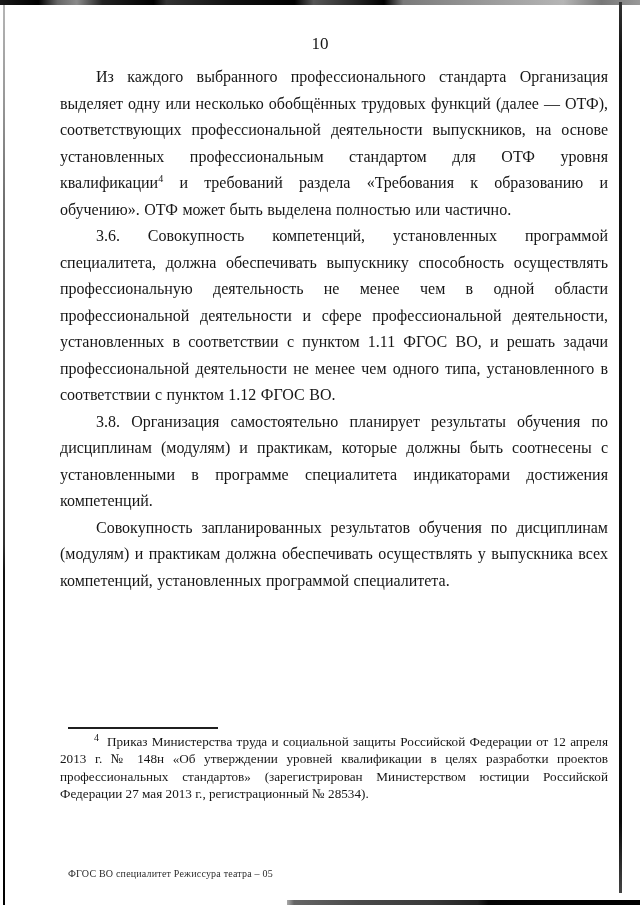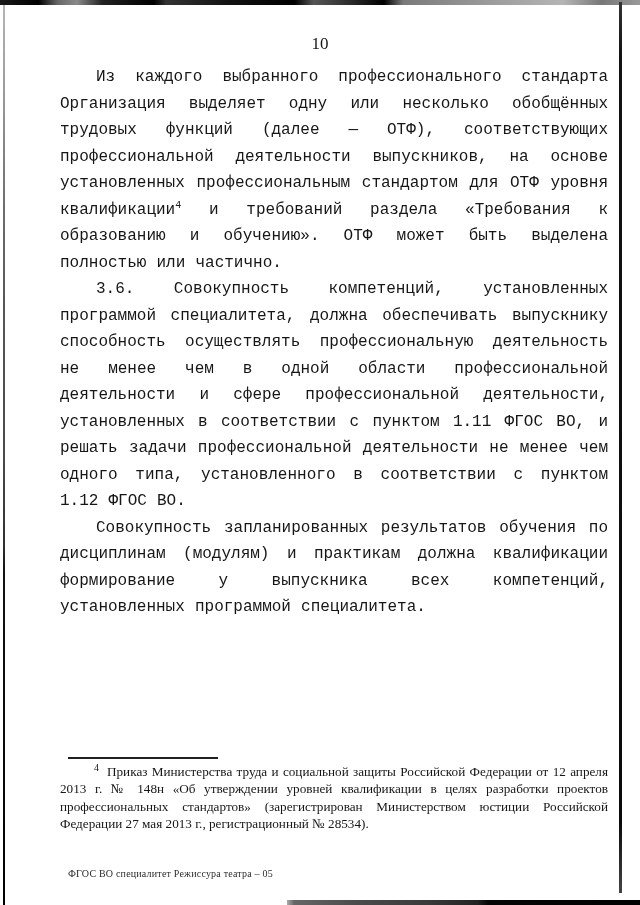--- a/index.html
+++ b/index.html
@@ -61,29 +61,28 @@
     margin: 11px 32px 0 60px;
     width: 548px;
     font-size: 16px;
     line-height: 26.5px;
     text-align: justify;
     word-spacing: 0.5px;
   }
   .body-text p {
     margin: 0;
     text-indent: 36px;
-    font-family: Liberation Mono, monospace;
   }
   sup.fn-ref {
     font-size: 10px;
     line-height: 0;
   }
   .footnote-area {
     position: absolute;
-    top: 757px; left: 60px;
+    top: 727px; left: 60px;
     width: 548px;
   }
   .footnote-rule {
     margin-left: 8px;
     width: 150px; height: 2px;
     background: #1f1f1f;
   }
   .footnote {
     margin: 4px 0 0 0;
     font-size: 13.2px;
@@ -108,21 +107,22 @@
   <div class="border-top"></div>
   <div class="border-left"></div>
   <div class="border-right"></div>
   <div class="border-bottom"></div>
 
   <div class="page-number">10</div>
 
   <div class="body-text">
     <p><span>Из каждого выбранного профессионального стандарта Организация выделяет одну или несколько обобщённых трудовых функций (далее — ОТФ), соответствующих профессиональной деятельности выпускников, на основе установленных профессиональным стандартом для ОТФ уровня квалификации</span><sup class="fn-ref">4</sup><span> и требований раздела «Требования к образованию и обучению». ОТФ может быть выделена полностью или частично.</span></p>
     <p>3.6. Совокупность компетенций, установленных программой специалитета, должна обеспечивать выпускнику способность осуществлять профессиональную деятельность не менее чем в одной области профессиональной деятельности и сфере профессиональной деятельности, установленных в соответствии с пунктом 1.11 ФГОС ВО, и решать задачи профессиональной деятельности не менее чем одного типа, установленного в соответствии с пунктом 1.12 ФГОС ВО.</p>
-    <p>Совокупность запланированных результатов обучения по дисциплинам (модулям) и практикам должна квалификации формирование у выпускника всех компетенций, установленных программой специалитета.</p>
+    <p>3.8. Организация самостоятельно планирует результаты обучения по дисциплинам (модулям) и практикам, которые должны быть соотнесены с установленными в программе специалитета индикаторами достижения компетенций.</p>
+    <p>Совокупность запланированных результатов обучения по дисциплинам (модулям) и практикам должна обеспечивать осуществлять у выпускника всех компетенций, установленных программой специалитета.</p>
   </div>
 
   <div class="footnote-area">
     <div class="footnote-rule"></div>
     <p class="footnote"><sup class="fn-ref">4</sup><span>Приказ Министерства труда и социальной защиты Российской Федерации от 12 апреля 2013 г. № 148н «Об утверждении уровней квалификации в целях разработки проектов профессиональных стандартов» (зарегистрирован Министерством юстиции Российской Федерации 27 мая 2013 г., регистрационный № 28534).</span></p>
   </div>
 
   <div class="doc-footer">ФГОС ВО  специалитет Режиссура театра – 05</div>
 
 </div>

